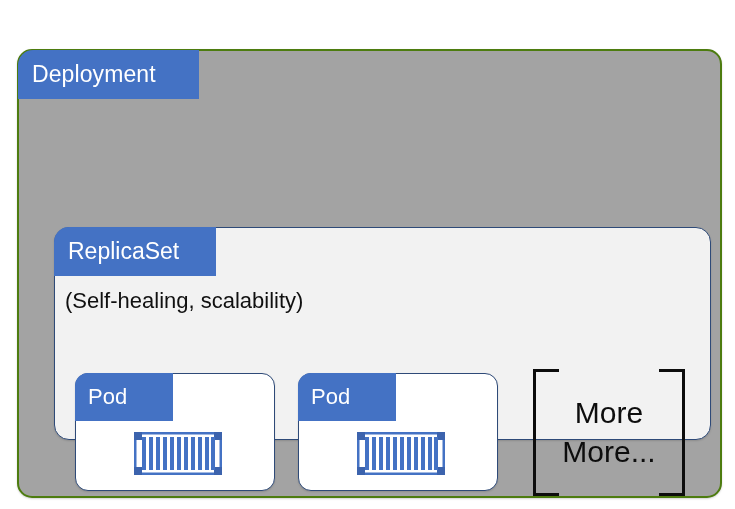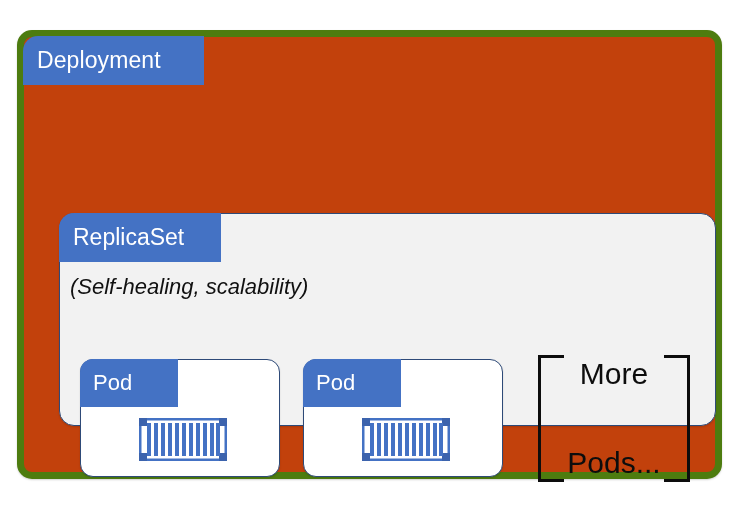--- a/index.html
+++ b/index.html
@@ -17,26 +17,26 @@
     position: relative;
     width: 735px;
     height: 509px;
     background: #ffffff;
   }
 
   
   .deployment-box {
     position: absolute;
     left: 17px;
-    top: 30px;
+    top: 49px;
     width: 705px;
     height: 449px;
     box-sizing: border-box;
-    background: #c2410c;
-    border: 7px solid #4d7c0f;
+    background: #a3a3a3;
+    border: 2px solid #4d7c0f;
     border-radius: 15px;
     box-shadow: 0 1px 2px rgba(0,0,0,0.18);
   }
   .deployment-header {
     position: absolute;
     left: -1px;
     top: -1px;
     width: 181px;
     height: 49px;
     box-sizing: border-box;
@@ -91,21 +91,20 @@
   .replicaset-header .hdr-text {
     color: #ffffff;
     font-size: 23px;
     line-height: 1;
   }
   .replicaset-caption {
     position: absolute;
     left: 10px;
     top: 60px;
     font-size: 22px;
-    font-style: italic;
     color: #101010;
     white-space: nowrap;
   }
 
   
   .pod-box {
     position: absolute;
     top: 145px;
     width: 200px;
     height: 118px;
@@ -173,21 +172,21 @@
   }
   .more-pods-label {
     position: absolute;
     left: 0;
     top: 0;
     width: 152px;
     height: 127px;
     display: flex;
     flex-direction: column;
     align-items: center;
-    justify-content: space-between;
+    justify-content: center;
     font-size: 30px;
     color: #0d0d0d;
     line-height: 1.28;
   }
   .more-pods-label span { display: block; }
 </style>
 </head>
 <body>
 
 <div id="canvas">
@@ -257,19 +256,19 @@
             <rect x="77" y="5" width="4" height="33"></rect>
           </g>
         </svg>
       </div>
 
       <div class="more-pods">
         <div class="bracket bracket-left"></div>
         <div class="bracket bracket-right"></div>
         <div class="more-pods-label">
           <span>More</span>
-          <span>Pods...</span>
+          <span>More...</span>
         </div>
       </div>
 
     </div>
   </div>
 </div>
 
 </body></html>

